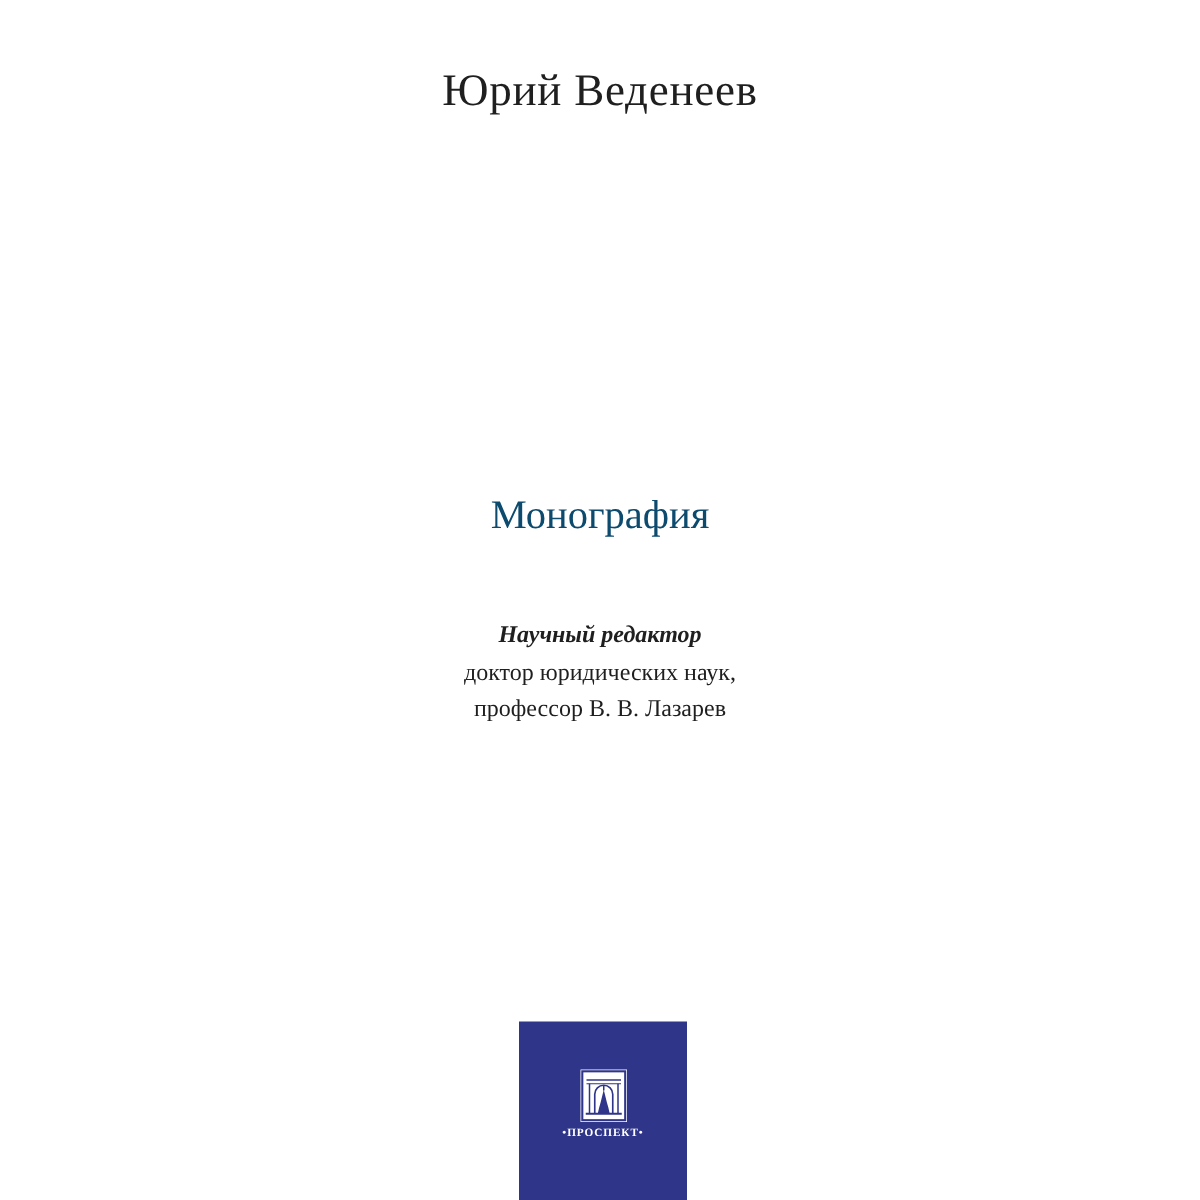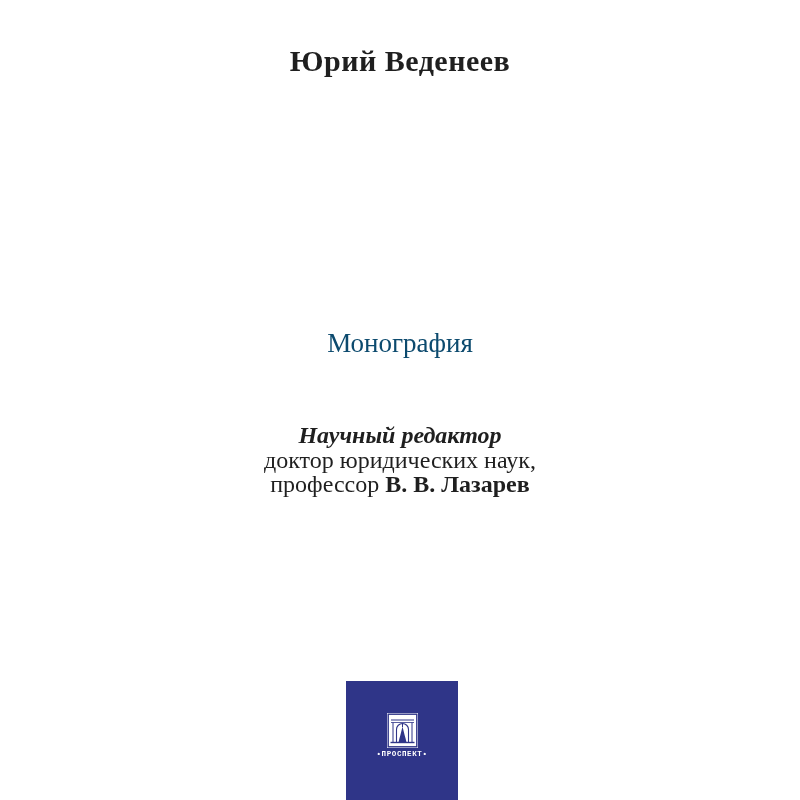--- a/index.html
+++ b/index.html
@@ -17,49 +17,49 @@
   }
   .centered {
     position: absolute;
     left: 0;
     width: 800px;
     text-align: center;
   }
   #author {
     top: 44px;
     font-size: 30px;
-    font-weight: bold;
+    font-weight: normal;
     color: #1f1f1f;
     letter-spacing: 0.5px;
   }
   #title {
     top: 132px;
     font-size: 56px;
     font-weight: bold;
     color: #2e3b8c;
     line-height: 68px;
     letter-spacing: 1px;
   }
   #subtitle {
     top: 328px;
     font-size: 27px;
     color: #0c4a6e;
   }
   #editor-block {
-    top: 423px;
-    font-size: 24px;
+    top: 412px;
+    font-size: 16px;
     color: #1f1f1f;
     line-height: 24.5px;
   }
   #editor-heading {
     font-weight: bold;
     font-style: italic;
   }
   .pre { white-space: pre; }
-  .bold { font-weight: bold; }
+  .bold { font-weight: normal; }
 
   
   #publisher-logo {
     position: absolute;
     left: 346px;
     top: 681px;
     width: 112px;
     height: 119px;
     background: #2f3588;
     text-align: center;
@@ -71,21 +71,21 @@
     width: 31px;
     height: 35px;
     background: #ffffff;
   }
   #publisher-name {
     position: absolute;
     left: 0;
     top: 69px;
     width: 112px;
     text-align: center;
-    font-family: Liberation Mono, monospace;
+    font-family: Liberation Serif, serif;
     font-size: 7.5px;
     font-weight: bold;
     letter-spacing: 0.6px;
     color: #ffffff;
   }
 </style>
 </head>
 <body>
 
 <div id="page">

